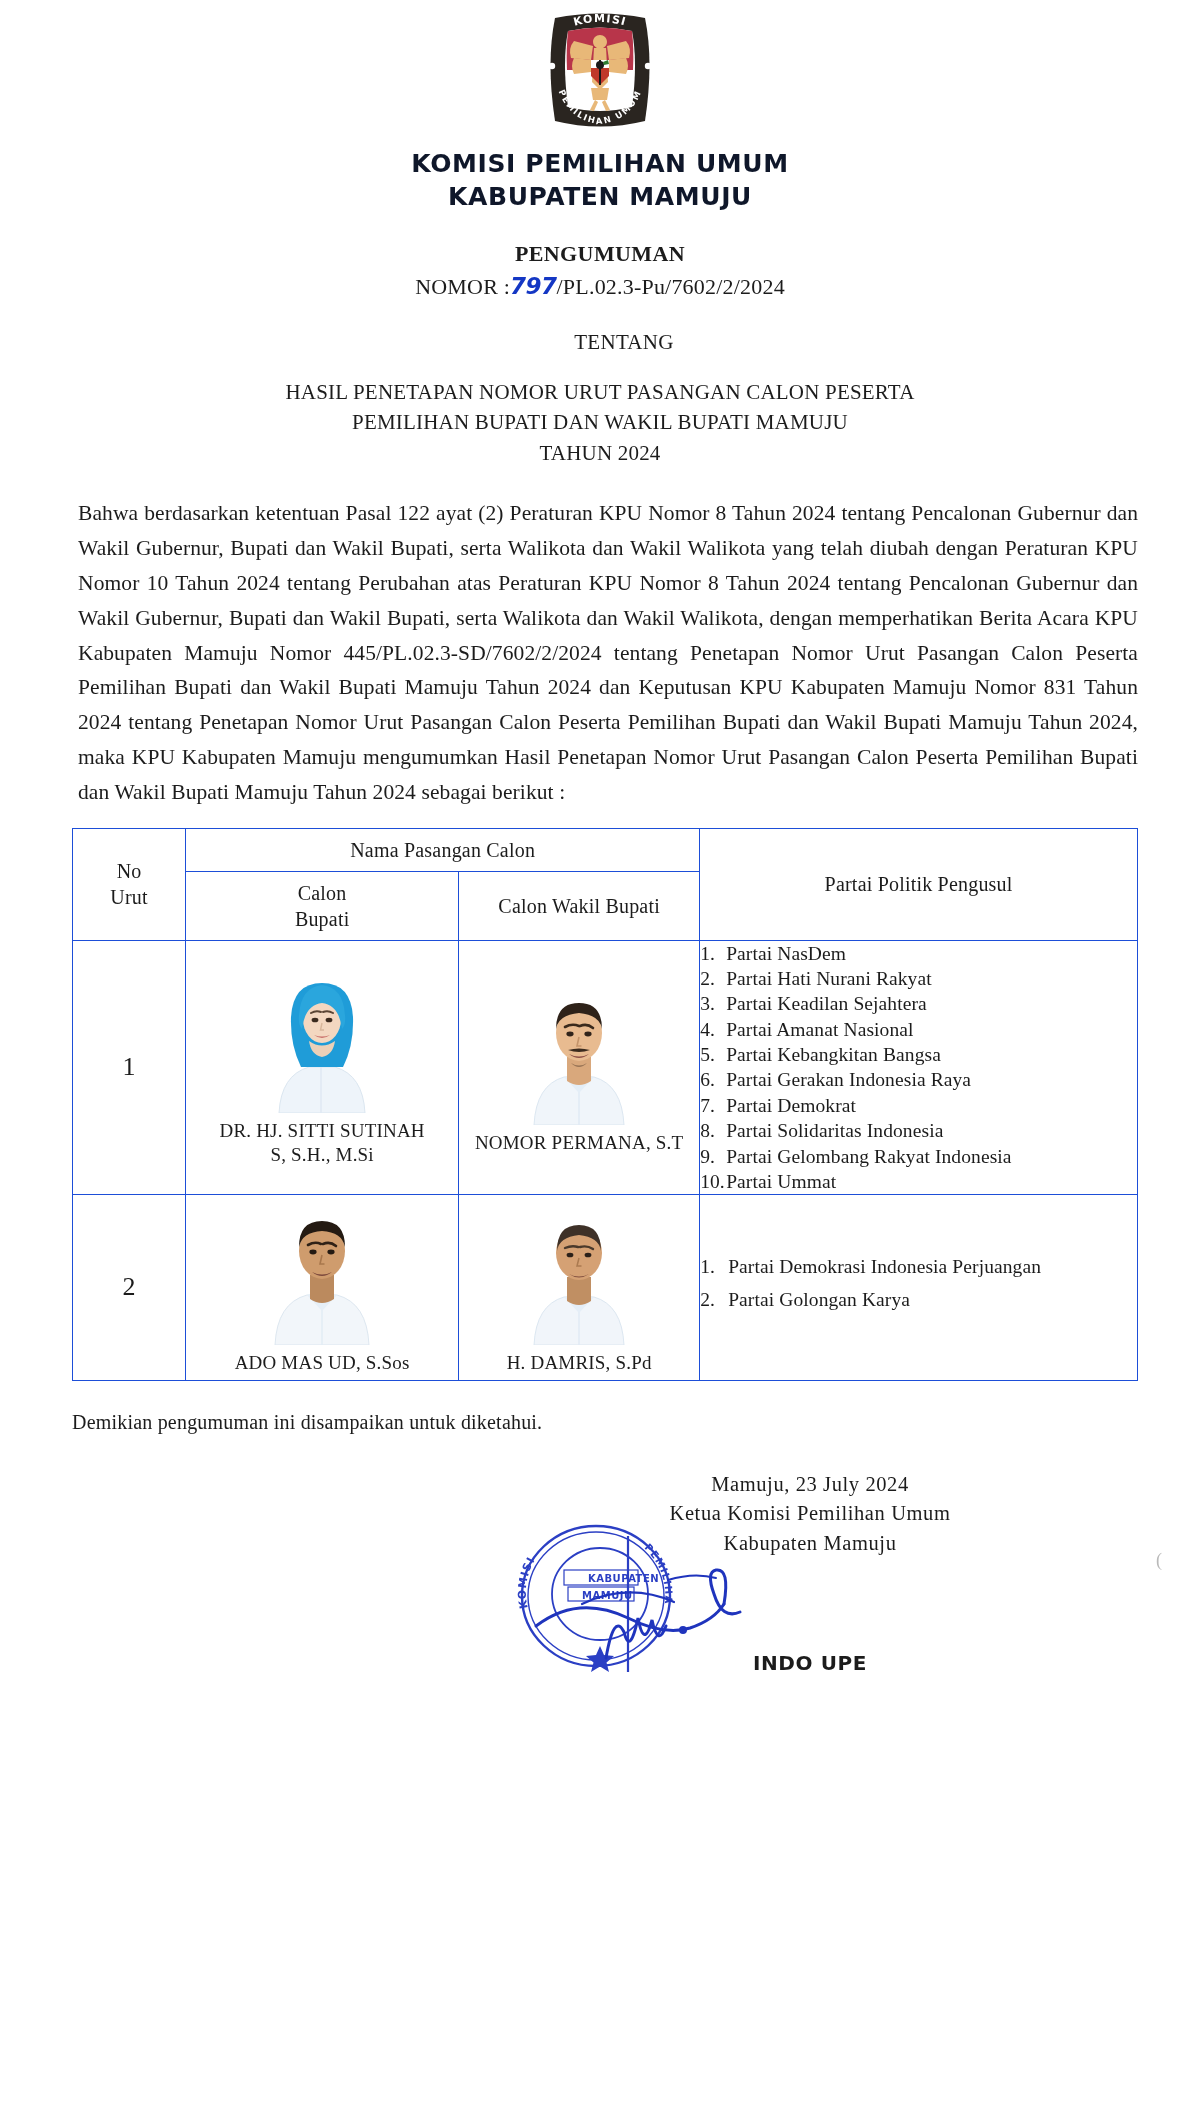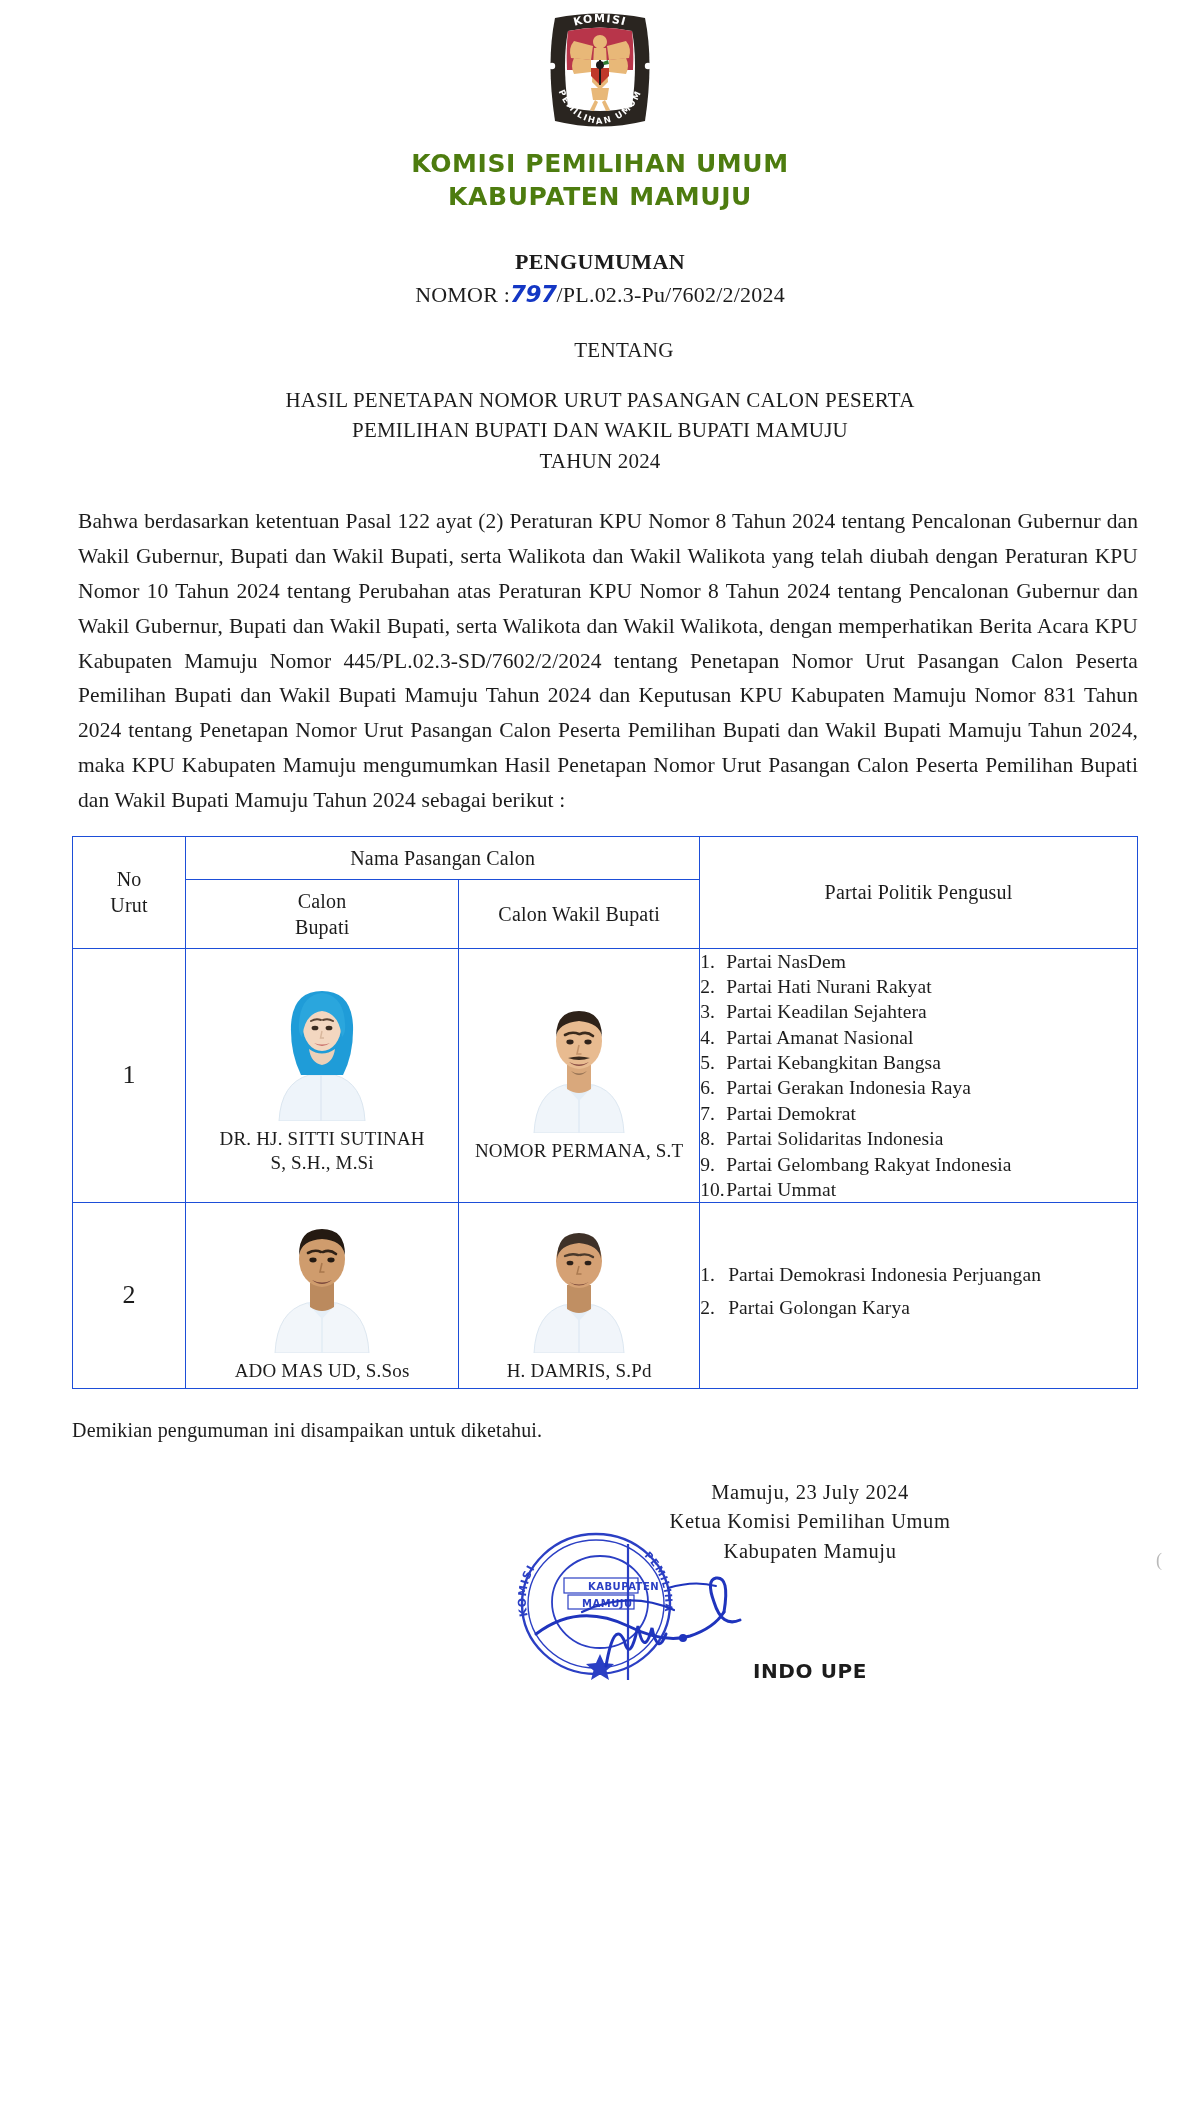--- a/index.html
+++ b/index.html
@@ -34,30 +34,30 @@
     position: relative;
   }
 
   .org-title {
     text-align: center;
     font-family: "DejaVu Sans", sans-serif;
     font-weight: bold;
     font-size: 25px;
     letter-spacing: 0.6px;
     line-height: 1.32;
-    color: #4d7c0f;
+    color: #0f172a;
     margin-top: 14px;
   }
 
   .announce-title {
     text-align: center;
     font-weight: bold;
     font-size: 22px;
     letter-spacing: 0.4px;
-    margin-top: 36px;
+    margin-top: 28px;
   }
   .nomor-line {
     text-align: center;
     font-size: 22px;
     margin-top: 6px;
     letter-spacing: 0.2px;
   }
   .nomor-hand {
     color: #1437c4;
     font-family: "DejaVu Sans", sans-serif;

